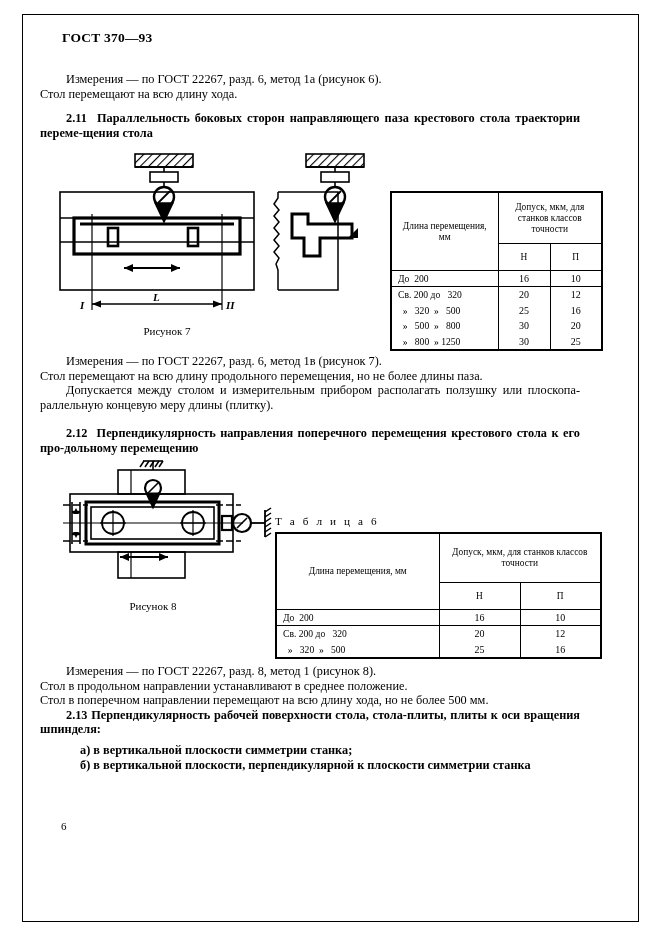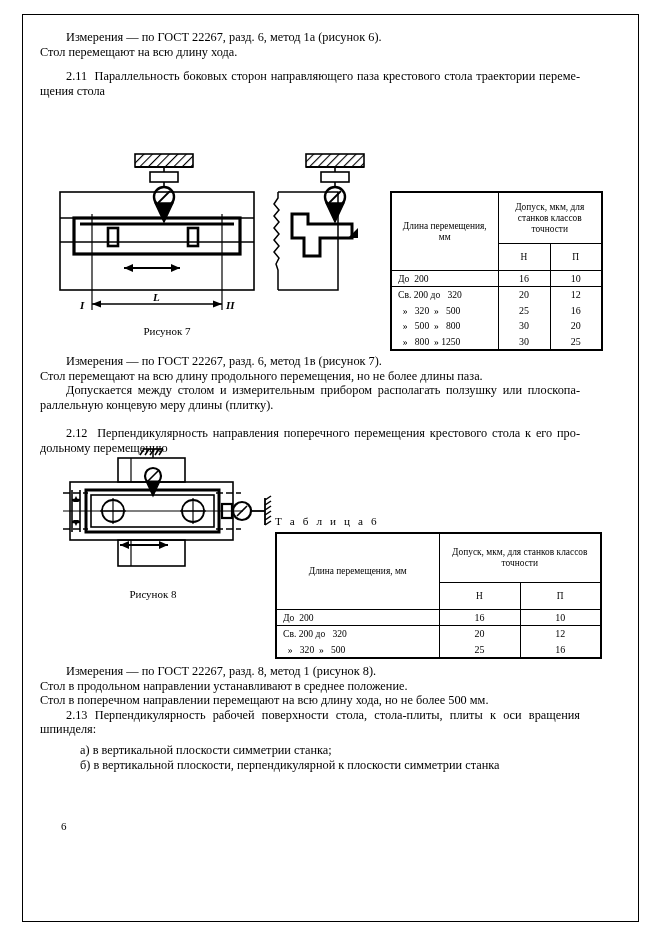--- a/index.html
+++ b/index.html
@@ -22,21 +22,21 @@
   }
   .hdr{
     font-weight:bold;font-size:13.5px;letter-spacing:.2px;
     margin:0 0 26px 22px;
   }
   p.t{
     font-size:12.3px;line-height:14.6px;margin:0;text-align:justify;
     width:540px;
   }
   p.t.ind{text-indent:26px;}
-  p.bold{font-weight:normal;}
+  p.bold{font-weight:bold;}
   .gap6{height:6px;}
   .gap10{height:10px;}
   .gap14{height:14px;}
 
   
   .tblcap{
     font-size:11.2px;letter-spacing:2.6px;margin-bottom:5px;
   }
   table.gost{
     border-collapse:collapse;
@@ -80,20 +80,21 @@
   }
 </style>
 </head>
 <body>
 
 <div class="page">
   <div class="frame"></div>
 
   <div class="content">
 
+    <div class="hdr">ГОСТ 370—93</div>
 
     <p class="t ind">Измерения — по ГОСТ 22267, разд. 6, метод 1а (рисунок 6).</p>
     <p class="t">Стол перемещают на всю длину хода.</p>
 
     <div class="gap10"></div>
 
     <p class="t ind bold"><span>2.11</span>&nbsp;&nbsp;<span>Параллельность боковых сторон направляющего паза крестового стола траектории переме-щения стола</span></p>
 
   </div>
 
@@ -215,21 +216,21 @@
   </div>
 
   <div style="position:absolute;left:40px;top:354px;width:580px;">
     <p class="t ind">Измерения — по ГОСТ 22267, разд. 6, метод 1в (рисунок 7).</p>
     <p class="t">Стол перемещают на всю длину продольного перемещения, но не более длины паза.</p>
     <p class="t ind">Допускается между столом и измерительным прибором располагать ползушку или плоскопа-раллельную концевую меру длины (плитку).</p>
     <div class="gap14"></div>
     <p class="t ind bold"><span>2.12</span>&nbsp;&nbsp;<span>Перпендикулярность направления поперечного перемещения крестового стола к его про-дольному перемещению</span></p>
   </div>
 
-  <div class="fig" style="left:58px;top:444px;">
+  <div class="fig" style="left:58px;top:456px;">
     <svg width="225" height="140" viewBox="0 0 225 140">
       <g fill="none" stroke="#000" stroke-width="1.5">
 
         <line x1="85" y1="5" x2="105" y2="5" stroke-width="1.6"></line>
         <line x1="86" y1="5" x2="82" y2="11"></line>
           <line x1="91" y1="5" x2="87" y2="11"></line>
         <line x1="96" y1="5" x2="92" y2="11"></line>
           <line x1="101" y1="5" x2="97" y2="11"></line>
         <line x1="105" y1="5" x2="101" y2="11"></line>
         <line x1="95" y1="5" x2="95" y2="14"></line>

